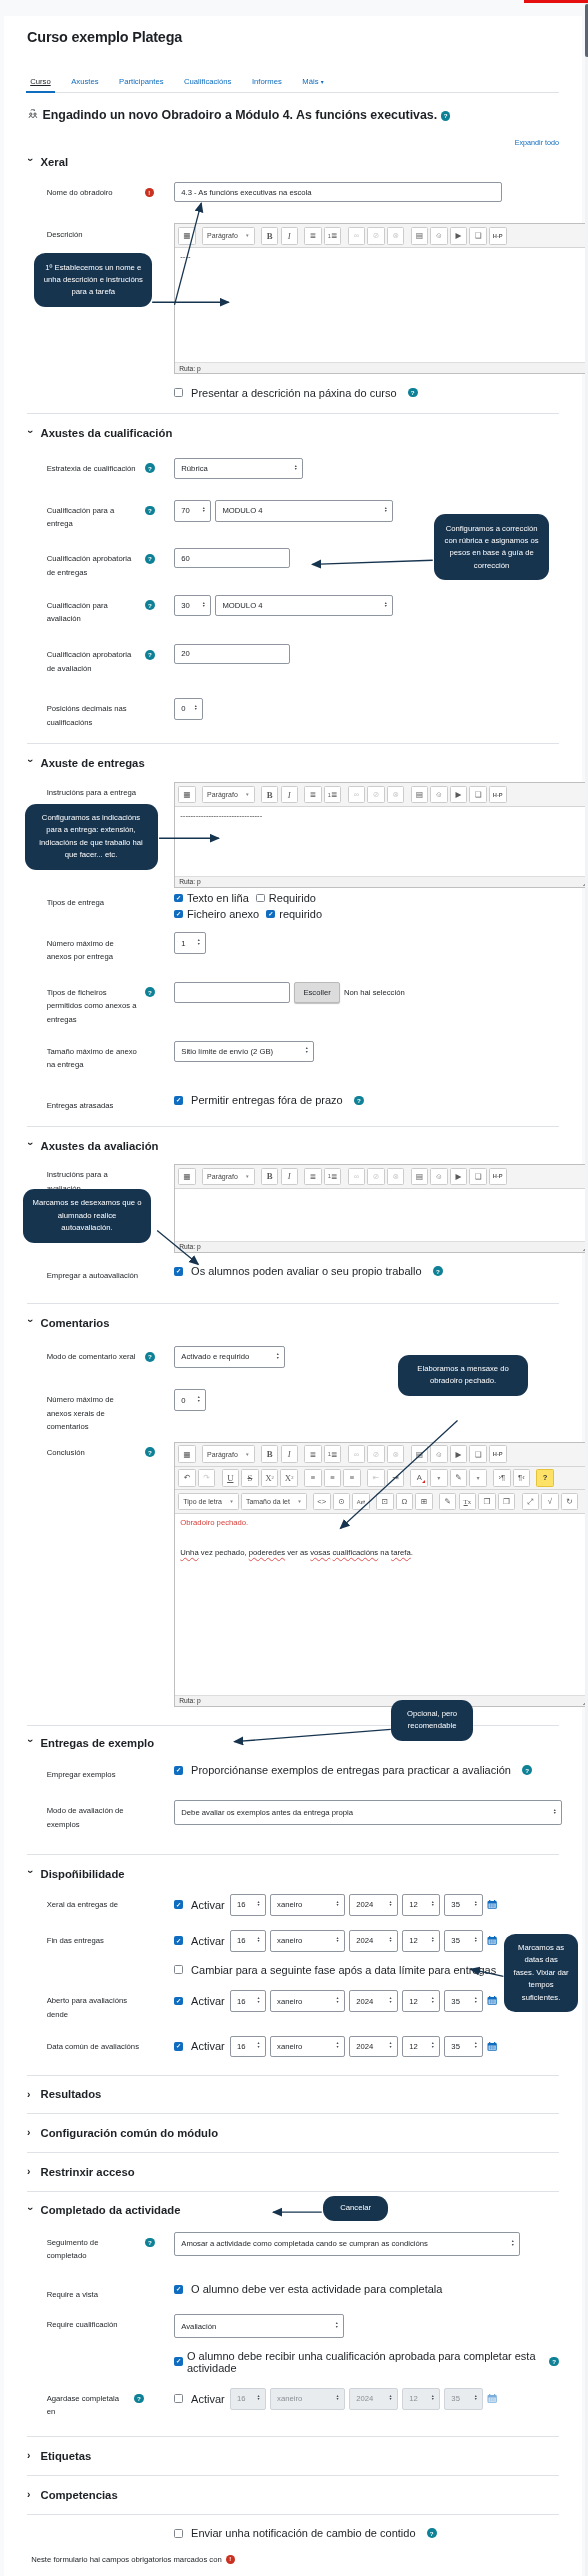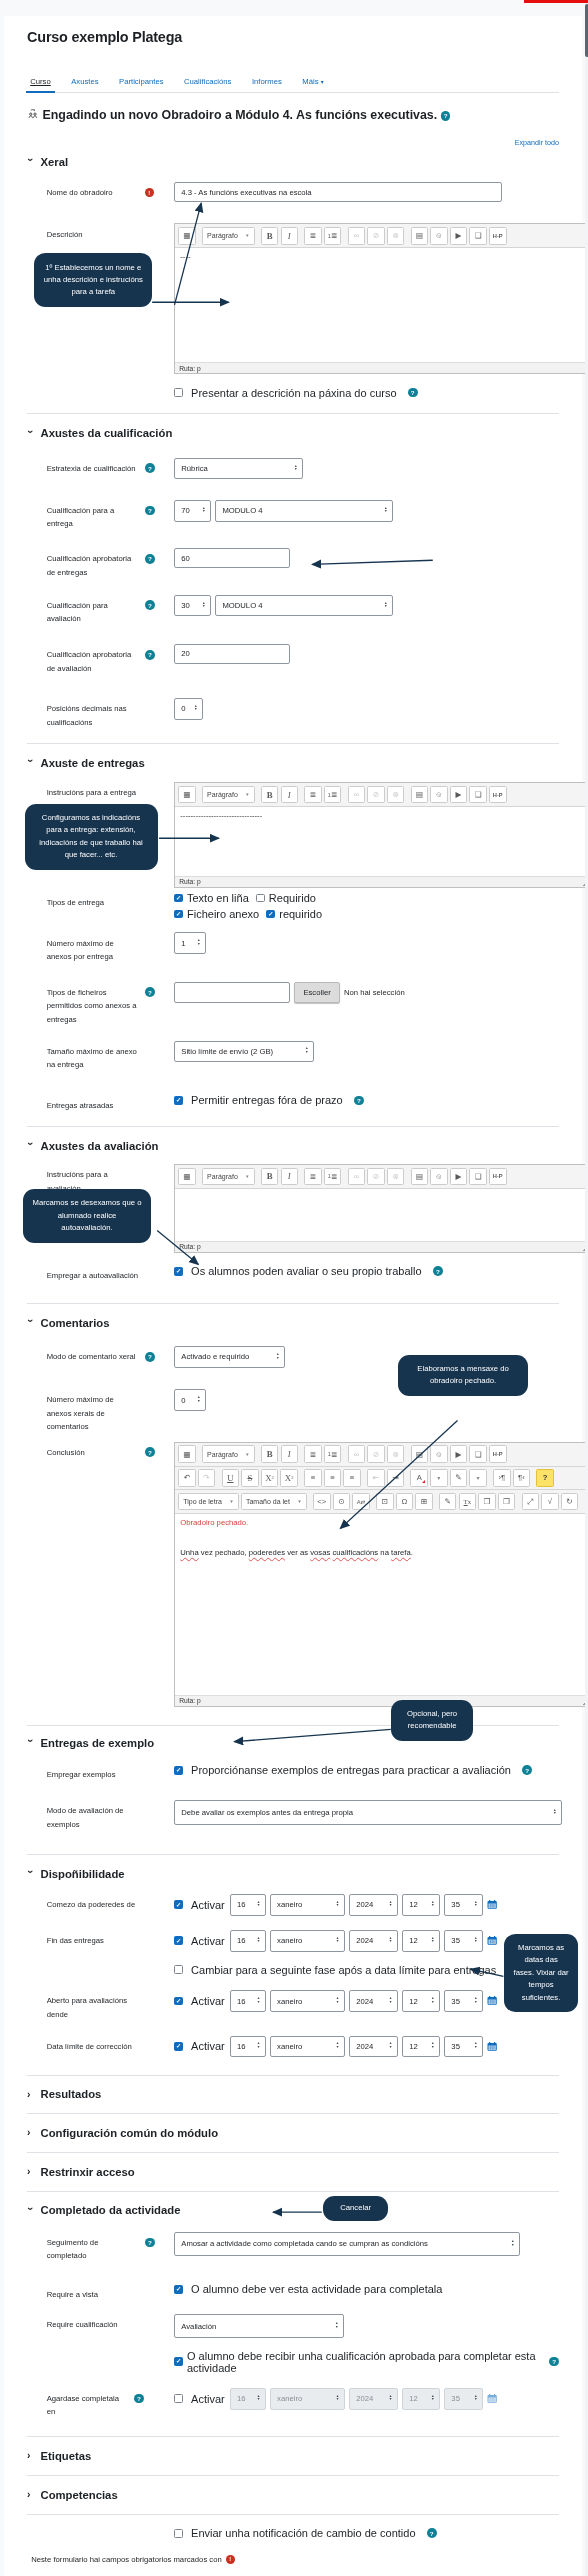--- a/index.html
+++ b/index.html
@@ -257,20 +257,21 @@
     </div>
 
     <div class="frow mt34">
       <div class="labcol">
           <span class="lab">Cualificación aprobatoria de entregas</span>
         <span class="helpico">?</span>
         </div>
       <div class="fieldcol" style="align-items:flex-start">
         <input class="inp" style="width: 116px;" value="60">
       </div>
+      <div class="callout" style="left:407px; top:-34px; width:115px;">Configuramos a corrección con rúbrica e asignamos os pesos en base á guía de corrección</div>
       <svg class="arr" style="left:278px; top:4.1px;" width="134" height="20.6" viewBox="0 0 260 40">
         <line x1="248" y1="16" x2="14" y2="24" marker-end="url(#ah)"></line>
       </svg>
     </div>
 
     <div class="frow mt30">
       <div class="labcol">
           <span class="lab">Cualificación para avaliación</span>
         <span class="helpico">?</span>
         </div>
@@ -651,21 +652,21 @@
 
     <hr class="div" style="margin-top:23px">
 
     <div class="sec-head mt24">
       <span class="chev">›</span>
       <span class="sec-title">Dispoñibilidade</span>
     </div>
 
     <div class="frow mt28">
       <div class="labcol">
-          <span class="lab" style="width:103px">Comezo da poderedes de</span>
+          <span class="lab" style="width:103px">Xeral da entregas de</span>
         </div>
       <div class="fieldcol">
         <span class="cb on"></span>
         <span class="cblab" style="margin-right:1px">Activar</span>
         <span class="sel" style="width:36px">
             <span>16</span>
           </span>
         <span class="sel" style="width:75px">
             <span>xaneiro</span>
           </span>
@@ -748,21 +749,21 @@
             <span>35</span>
           </span>
         <svg class="calico" viewBox="0 0 20 18" width="10.3" height="9.3">
             <use href="#cal"></use>
           </svg>
       </div>
     </div>
 
     <div class="frow mt28">
       <div class="labcol">
-          <span class="lab" style="width:103px">Data límite de corrección</span>
+          <span class="lab" style="width:103px">Data común de avaliacións</span>
         </div>
       <div class="fieldcol">
         <span class="cb on"></span>
         <span class="cblab" style="margin-right:1px">Activar</span>
         <span class="sel" style="width:36px">
             <span>16</span>
           </span>
         <span class="sel" style="width:75px">
             <span>xaneiro</span>
           </span>

